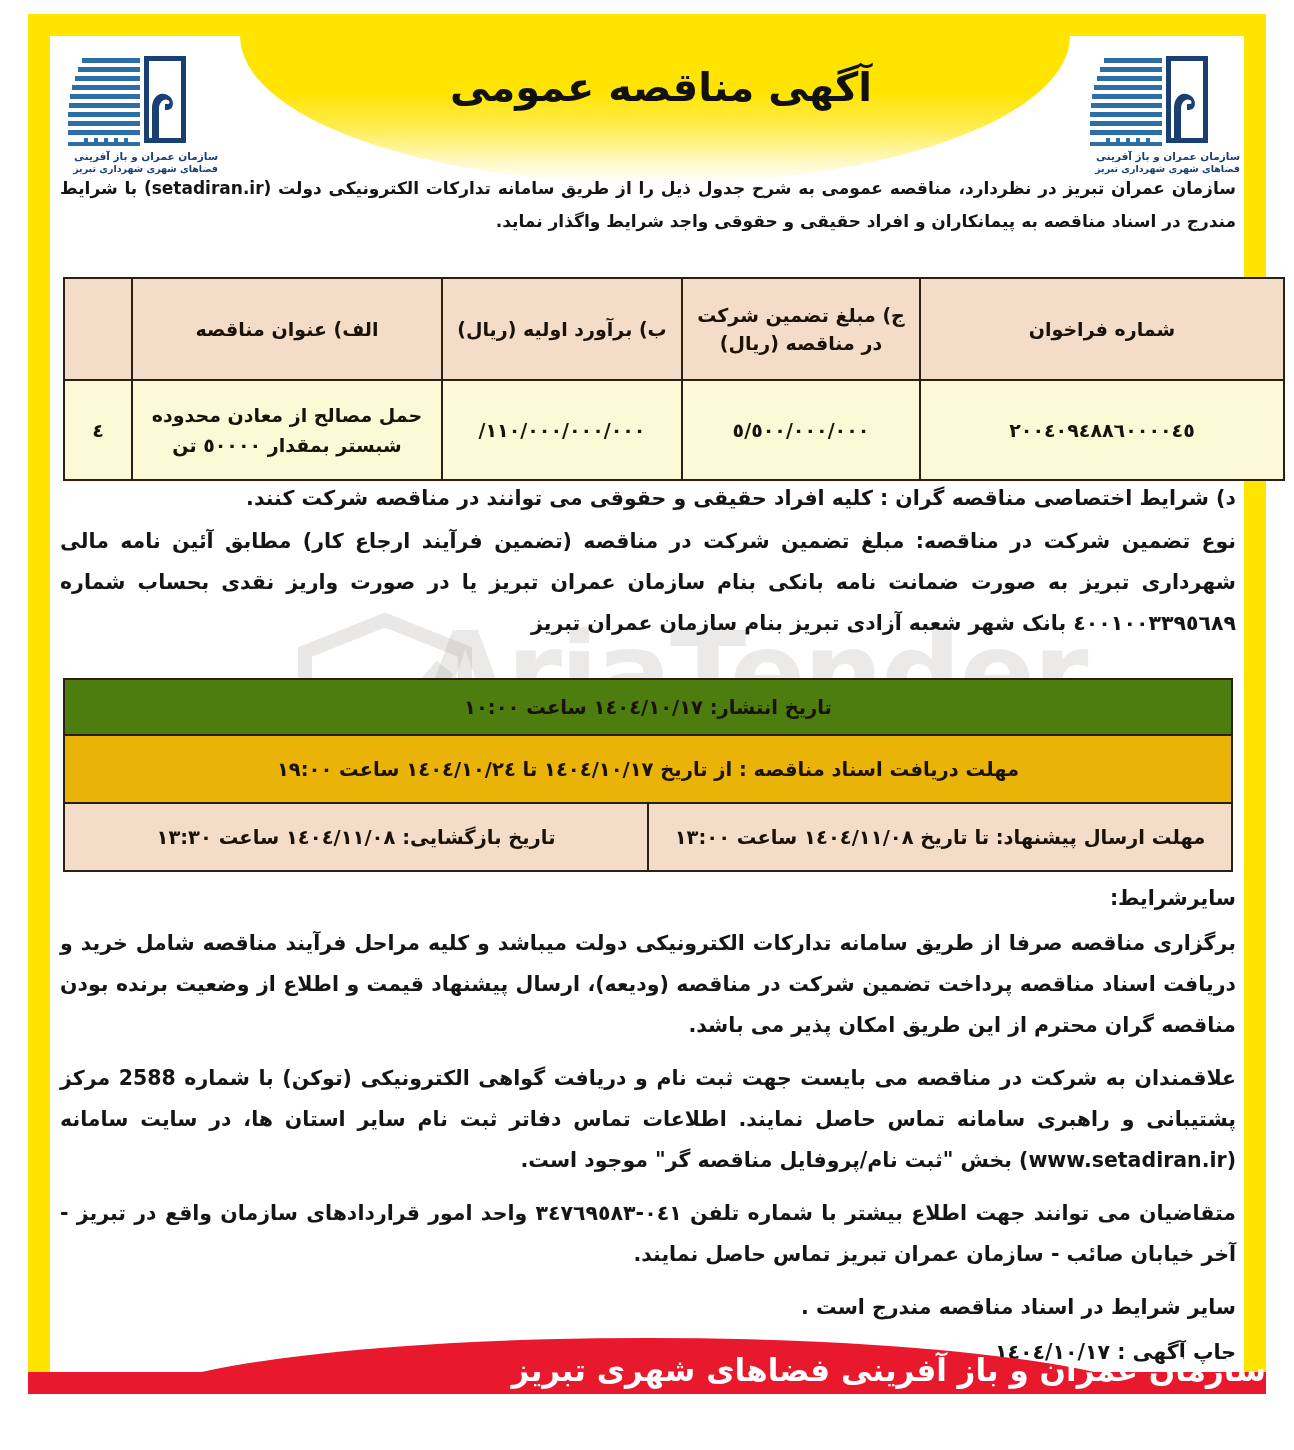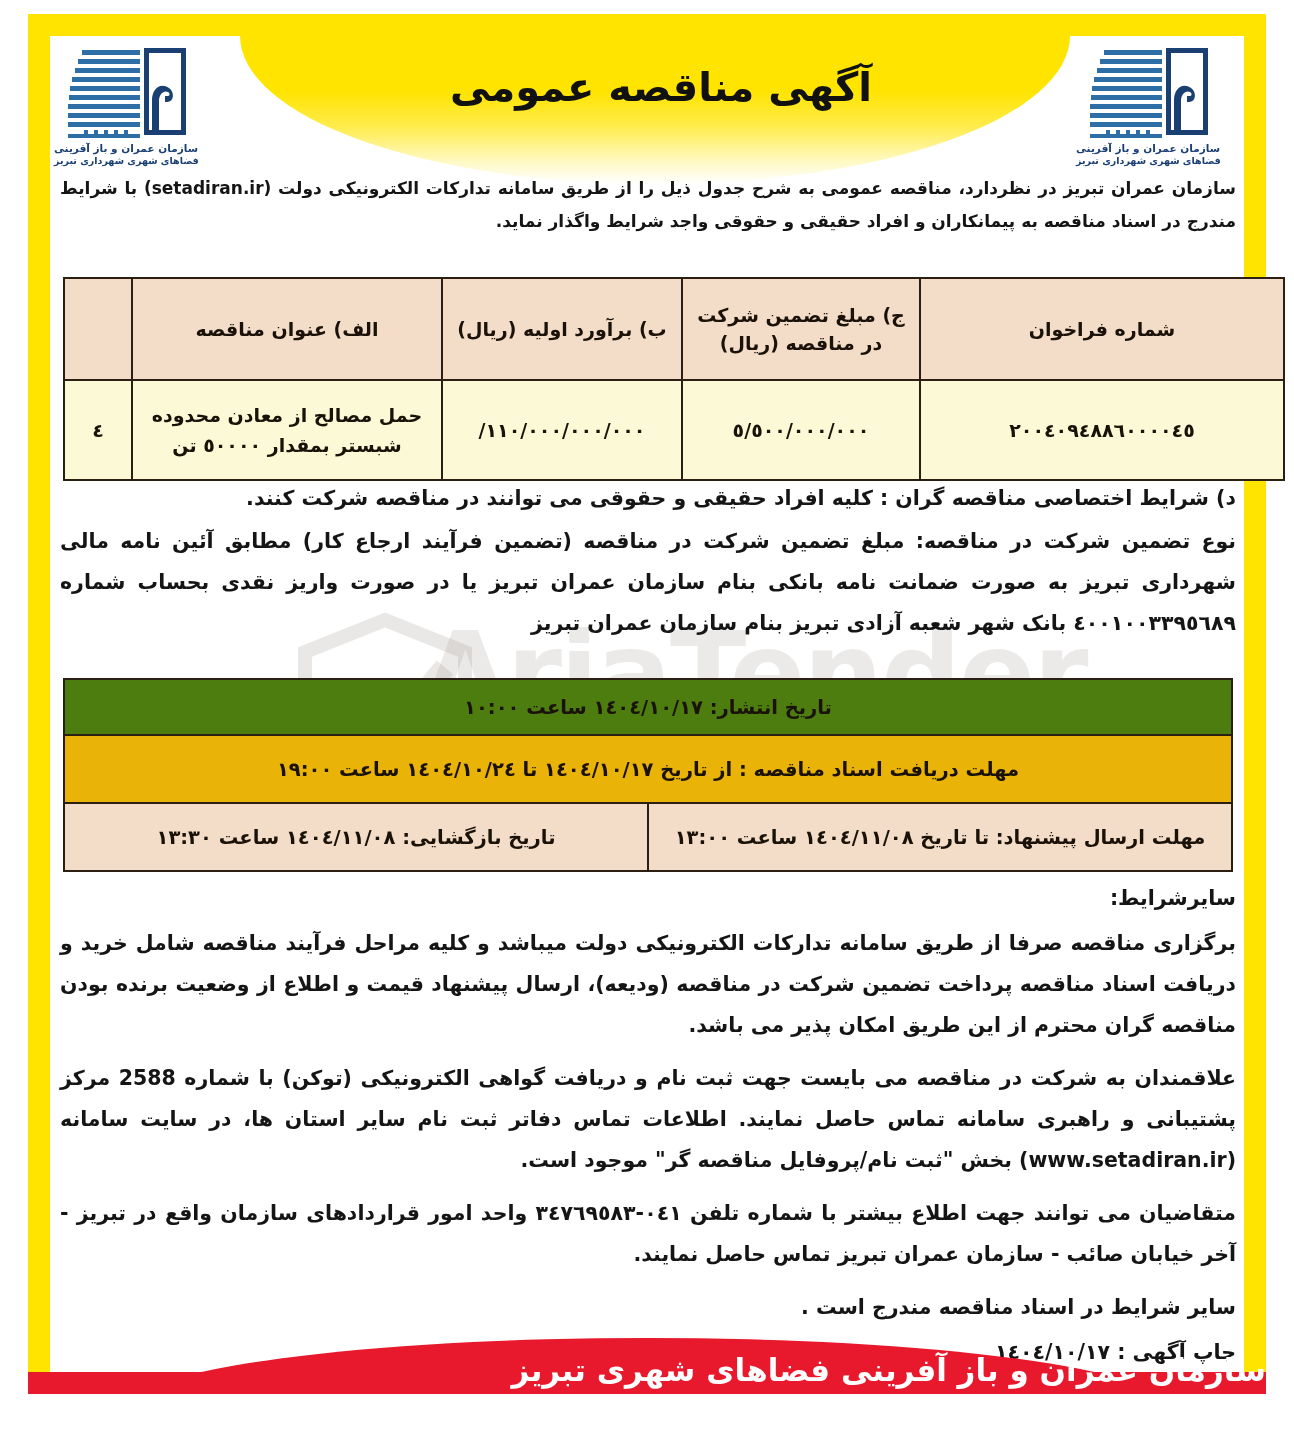--- a/index.html
+++ b/index.html
@@ -56,25 +56,25 @@
     font-weight: bold;
     color: #111111;
     letter-spacing: -1px;
     z-index: 4;
     padding-left: 28px;
   }
 
   
   .logo {
     position: absolute;
-    top: 8px;
+    top: 16px;
     width: 164px;
     height: 130px;
     z-index: 5;
-    text-align: left;
+    text-align: right;
   }
   .logo-right { right: 4px; }
   .logo-left  { left: 4px; }
   .logo-mark { width: 140px; height: 96px; margin: 0 auto; display: block; }
   .logo-txt1, .logo-txt2 {
     color: #1a3f73;
     font-weight: bold;
     line-height: 1.25;
     white-space: nowrap;
   }

